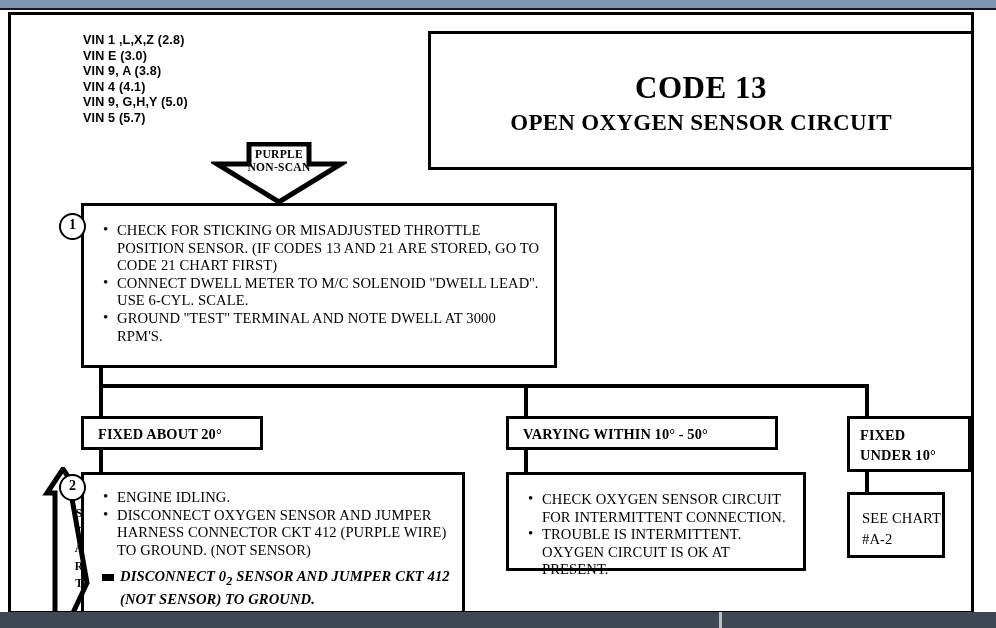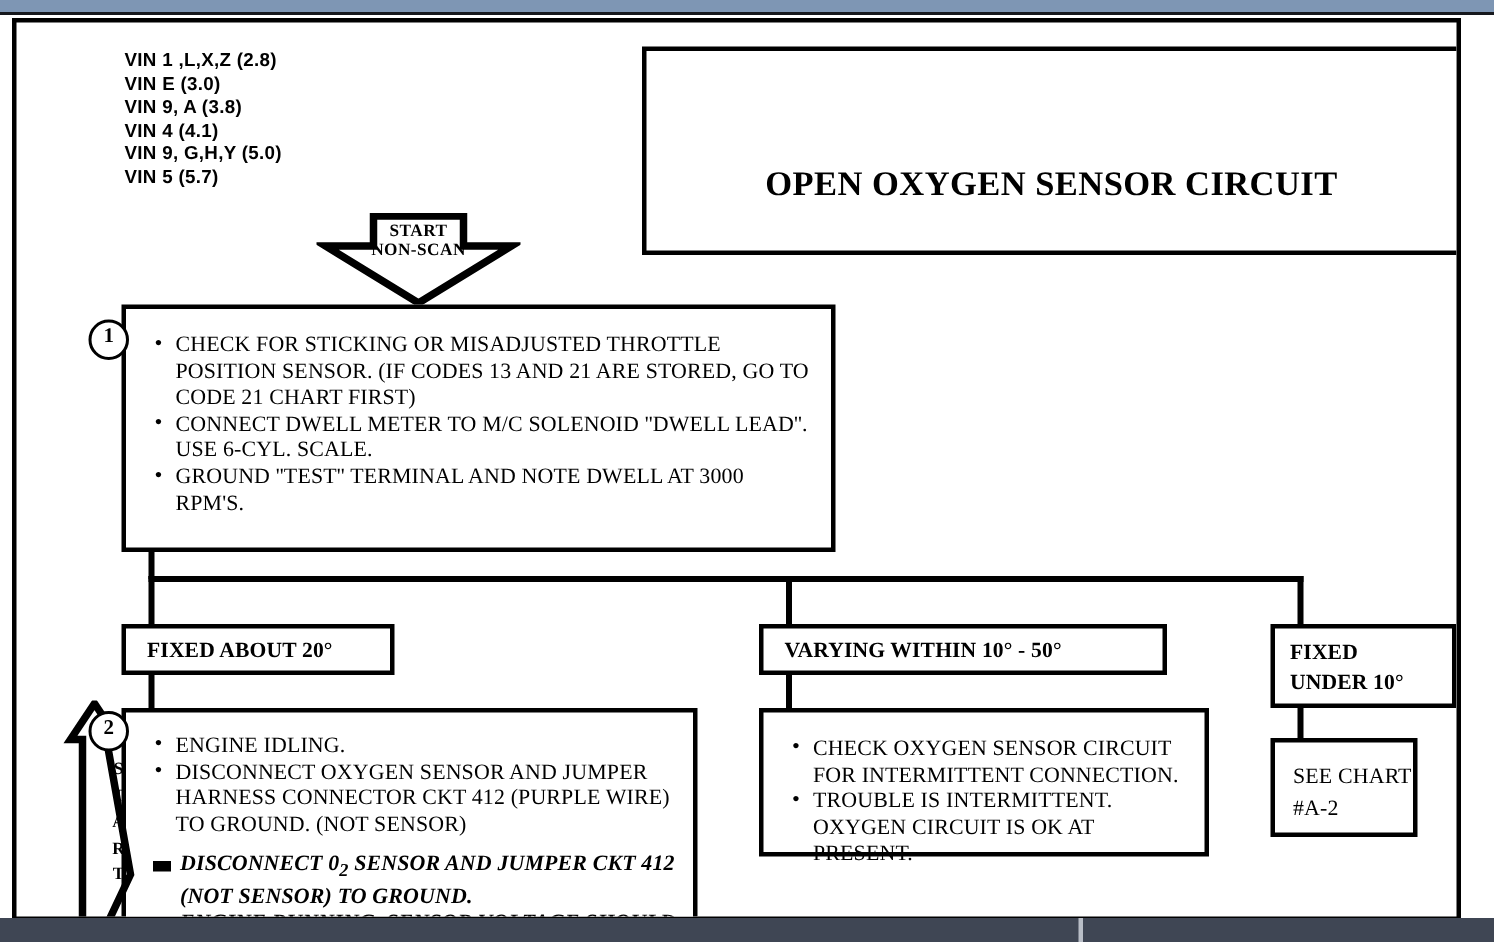--- a/index.html
+++ b/index.html
@@ -71,29 +71,30 @@
     <div class="vin">
       <div>VIN 1 ,L,X,Z (2.8)</div>
       <div>VIN E (3.0)</div>
       <div>VIN 9, A (3.8)</div>
       <div>VIN 4 (4.1)</div>
       <div>VIN 9, G,H,Y (5.0)</div>
       <div>VIN 5 (5.7)</div>
     </div>
 
     <div class="box titlebox">
+      <div class="t1">CODE 13</div>
       <div class="t2">OPEN OXYGEN SENSOR CIRCUIT</div>
     </div>
 
     <div class="startarrow">
       <svg width="136" height="62" viewBox="0 0 136 62">
         <path d="M38 2 L98 2 L98 22 L130 22 L68 60 L6 22 L38 22 Z" fill="#ffffff" stroke="#000000" stroke-width="5" stroke-linejoin="miter"></path>
       </svg>
       <div class="lbl">
-        <div>START</div>
+        <div>PURPLE</div>
         <div>NON-SCAN</div>
       </div>
     </div>
 
     <div class="vline" style="left:265px;top:186px;height:16px;"></div>
 
     <div class="badge" style="left:48px;top:198px;">1</div>
     <div class="box step" style="left:70px;top:188px;width:476px;height:165px;padding:16px 14px 0 18px;">
       <ul class="bl">
         <li class="rd">CHECK FOR STICKING OR MISADJUSTED THROTTLE POSITION SENSOR. (IF CODES 13 AND 21 ARE STORED, GO TO CODE 21 CHART FIRST)</li>

